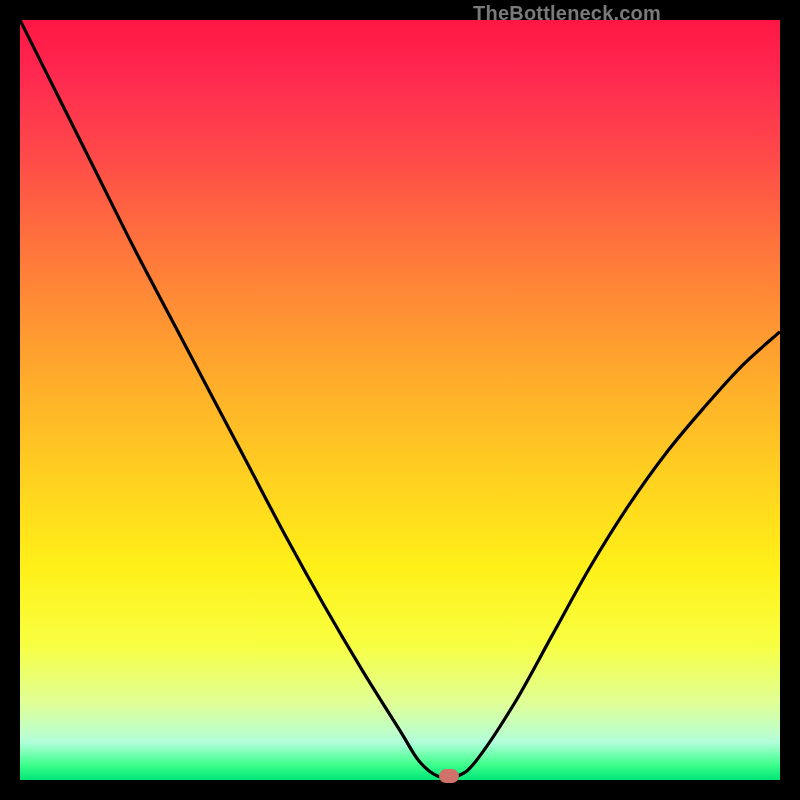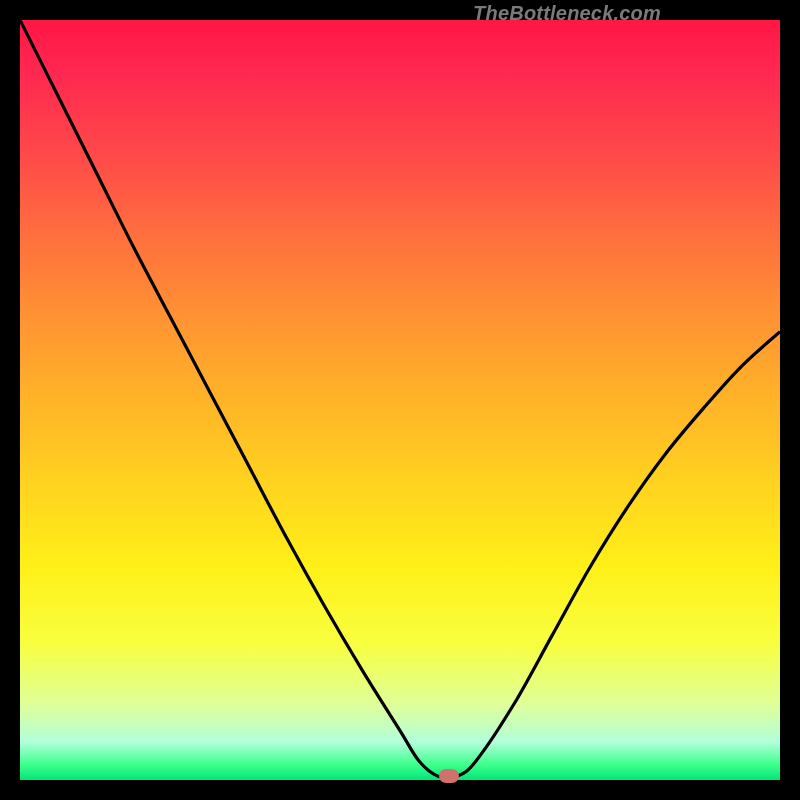--- a/index.html
+++ b/index.html
@@ -9,21 +9,20 @@
     height: 800px;
     background: #000;
     font-family: Arial, Helvetica, sans-serif;
     overflow: hidden;
   }
   .stage {
     position: relative;
     width: 679px;
     height: 800px;
     background: #000;
-    font-style: italic;
   }
   .plot {
     position: absolute;
     left: 20px;
     top: 20px;
     width: 760px;
     height: 760px;
     background: linear-gradient(
       to bottom,
       #ff1744 0%,

